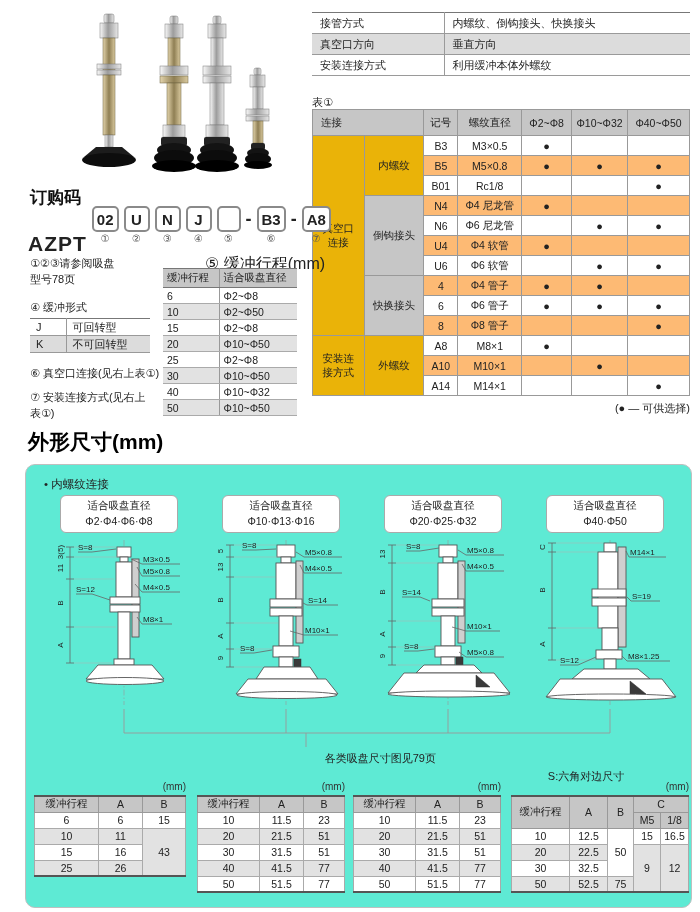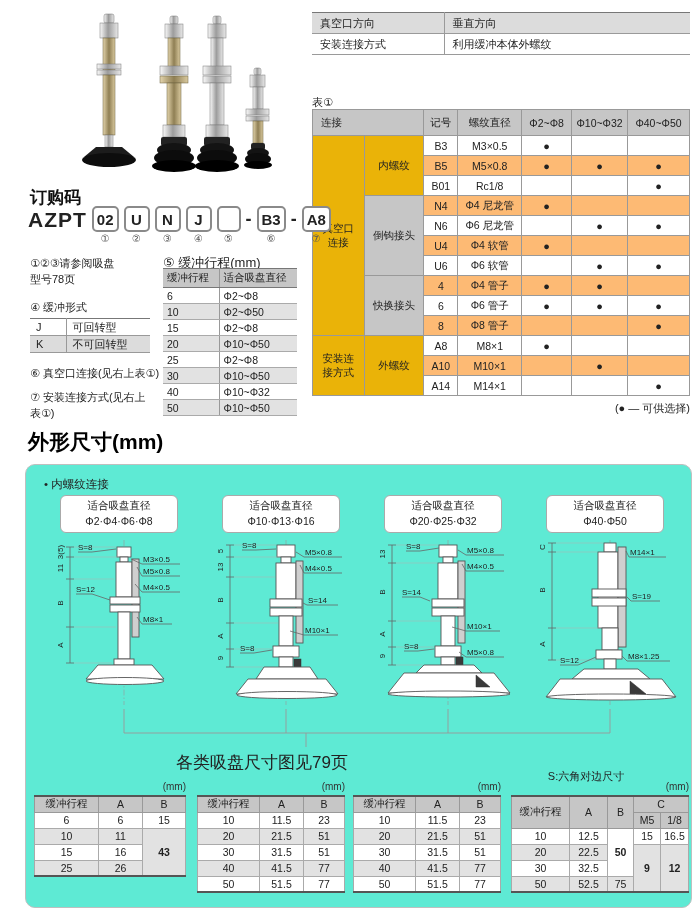--- a/index.html
+++ b/index.html
@@ -24,66 +24,66 @@
 .t1 th.left{text-align:left;padding-left:8px;}
 .t1 td.grp{background:#eab308;white-space:pre-line;line-height:1.25;}
 .t1 tr.alt td{background:#fdba74;}
 .t1 tr.alt td.grp{background:#c6c6c6;}
 .t1 td.dot{font-size:11px;}
 .legend{font-size:11px;text-align:right;}
 
 
 .h-order{font-size:17px;font-weight:bold;color:#111;}
 .orderline{display:flex;align-items:flex-start;gap:5px;}
-.azpt{font-size:21px;font-weight:bold;letter-spacing:1px;line-height:27px;}
+.azpt{font-size:21px;font-weight:bold;letter-spacing:1px;line-height:27px;margin-top:24px;}
 .seg{display:flex;flex-direction:column;align-items:center;gap:2px;}
 .codebox{display:inline-block;min-width:26px;height:26px;line-height:23px;text-align:center;border:2px solid #8a8a8a;border-radius:5px;background:#fff;font-size:15px;font-weight:bold;padding:0 3px;}
 .circ{font-size:10px;color:#555;line-height:10px;}
 .dash{font-size:18px;font-weight:bold;line-height:26px;}
 
 
 .note{font-size:11px;line-height:1.45;}
 .btable{width:120px;font-size:11px;border-top:1px solid #777;border-bottom:1px solid #777;}
 .btable td{height:17px;padding:0 6px;border-bottom:1px solid #999;}
 .btable td:first-child{width:36px;border-right:1px solid #999;}
 .btable tr.shaded{background:#dcdcdc;}
 
 
-.stitle{font-size:13px;}
+.stitle{font-size:16px;margin-left:42px;}
 .stable{width:134px;font-size:10.5px;border-top:1px solid #777;border-bottom:1px solid #777;}
 .stable th{background:#c6c6c6;height:19px;border-bottom:1px solid #777;padding:0 4px;text-align:left;}
 .stable td{height:16px;padding:0 4px;border-bottom:1px solid #aaa;}
 .stable th:first-child,.stable td:first-child{width:56px;border-right:1px solid #999;}
 .stable tr.alt{background:#e2e2e2;}
 
 
 .h-dim{font-size:21px;font-weight:bold;color:#000;}
 .dimbox{border:1px solid #bfbfbf;border-radius:10px;background:#5eead4;}
 .bullet{font-size:11.5px;}
 .suitbox{border:1px solid #aaa;border-radius:6px;text-align:center;font-size:10.5px;line-height:1.5;padding:2px 0;background:#fff;}
-.caption{font-size:17px;text-align:left;}
+.caption{font-size:11px;text-align:right;}
 .hexnote{font-size:11px;text-align:center;}
 .mm{font-size:10px;text-align:right;color:#333;}
 
 
 .dg .ln{stroke:#666;stroke-width:0.8;fill:none;}
 .dg .ext{stroke:#b0b0b0;stroke-width:0.5;fill:none;}
 .dg .cl{stroke:#999;stroke-width:0.6;stroke-dasharray:6 2 1.5 2;fill:none;}
 .dg .pt{fill:#fff;stroke:#555;stroke-width:0.9;}
 .dg .fl{fill:#cfcfcf;stroke:#555;stroke-width:0.9;}
 .dg .dk{fill:#3a3a3a;stroke:#333;stroke-width:0.5;}
 .dg text{font-size:8px;fill:#222;}
 .brk line{stroke:#999;stroke-width:0.9;}
 
 
 .dt{font-size:10.5px;border-top:2px solid #555;border-bottom:2px solid #555;width:100%;}
 .dt th{background:#c6c6c6;height:16px;border:1px solid #999;border-top:none;}
 .dt td{height:16px;text-align:center;border:1px solid #aaa;background:#fff;}
 .dt tr.alt td{background:#e2e2e2;}
-.dt td.merged{background:#fff;font-weight:bold;}
+.dt td.merged{background:#fff;}
 </style>
 </head>
 <body>
 
 <svg class="abs" style="left:10px;top:2px" width="296" height="182" viewBox="0 0 296 182">
   <defs>
     <linearGradient id="met" x1="0" y1="0" x2="1" y2="0">
       <stop offset="0" stop-color="#fafafa"></stop>
         <stop offset="0.45" stop-color="#9c9c9c"></stop>
         <stop offset="1" stop-color="#e8e8e8"></stop>
@@ -136,20 +136,24 @@
   <rect x="236" y="114" width="23" height="5" fill="url(#met)" stroke="#777" stroke-width="0.5"></rect>
   <rect x="243" y="119" width="10" height="22" fill="url(#brass)" stroke="#6a5f3e" stroke-width="0.5"></rect>
   <rect x="241" y="141" width="14" height="7" rx="2" fill="#222"></rect>
   <ellipse cx="248" cy="151" rx="11" ry="5" fill="#131313"></ellipse>
   <ellipse cx="248" cy="157" rx="13" ry="6" fill="#0c0c0c"></ellipse>
   <ellipse cx="248" cy="163" rx="14" ry="4" fill="#000"></ellipse>
 </svg>
 
 <table class="spec abs" style="left:312px;top:12px">
   <tbody>
+      <tr>
+    <td>接管方式</td>
+    <td>内螺纹、倒钩接头、快换接头</td>
+  </tr>
   <tr class="shaded">
     <td>真空口方向</td>
     <td>垂直方向</td>
   </tr>
   <tr>
     <td>安装连接方式</td>
     <td>利用缓冲本体外螺纹</td>
   </tr>
 </tbody>
   </table>

